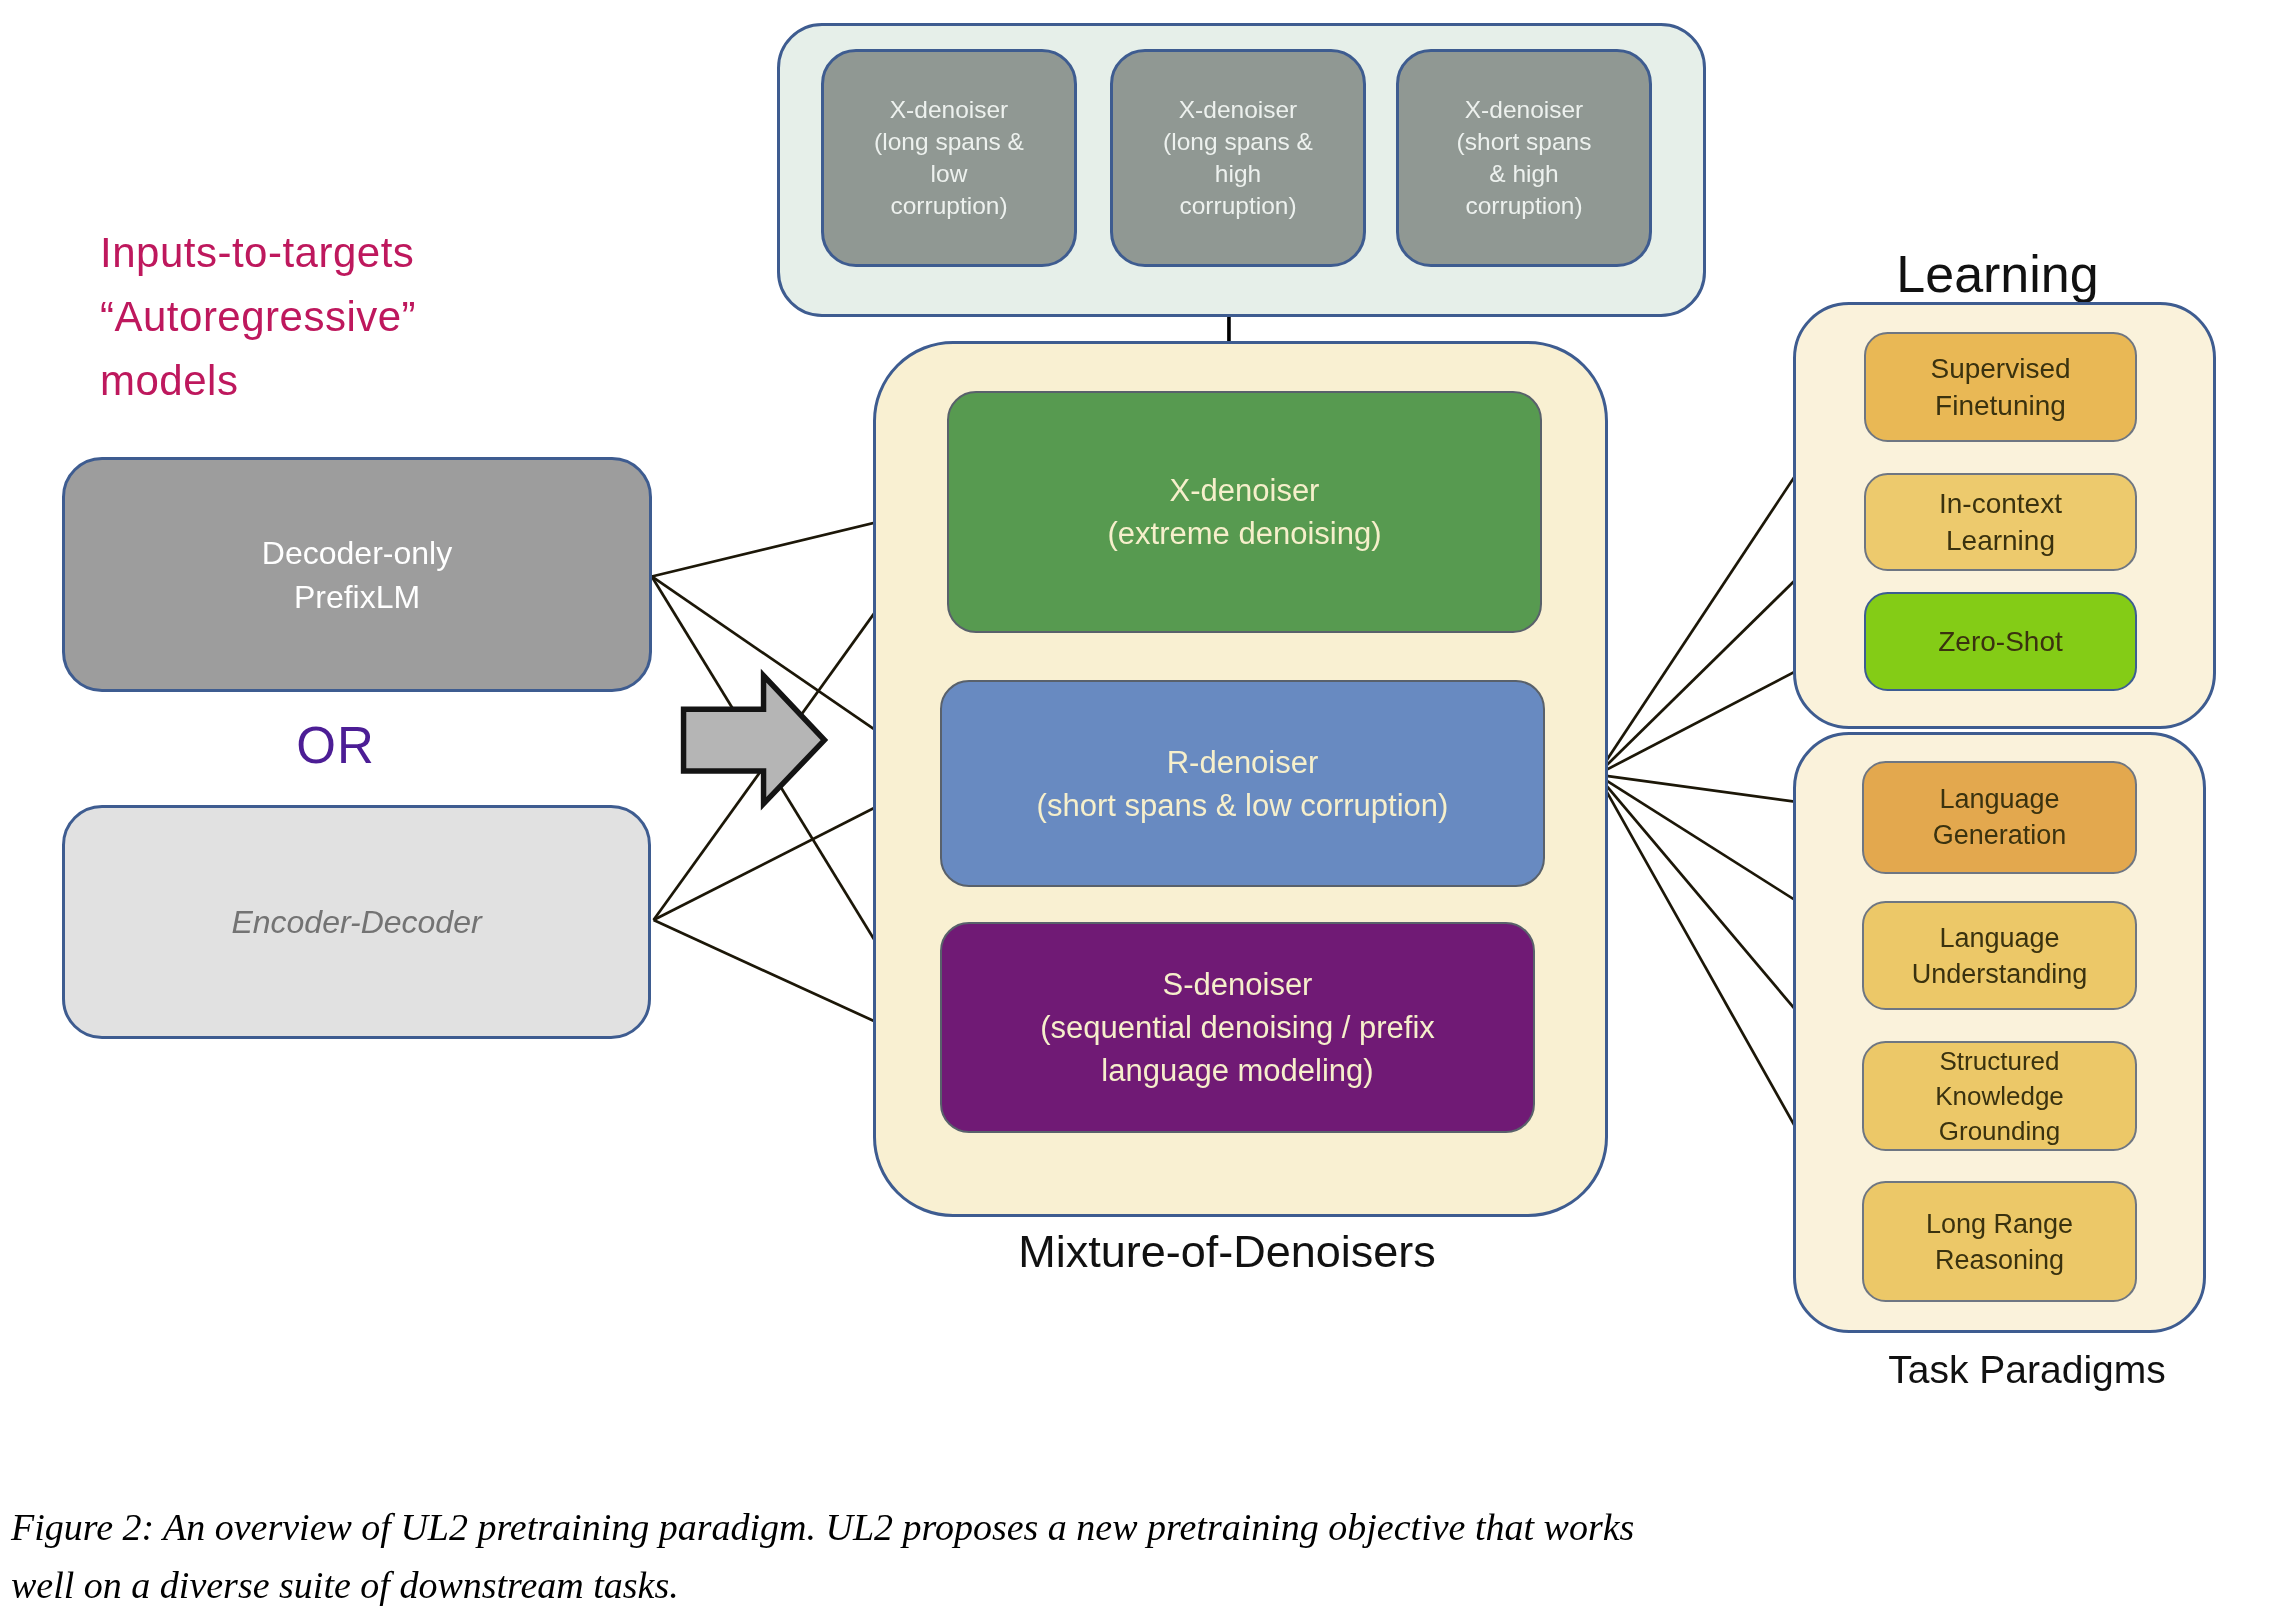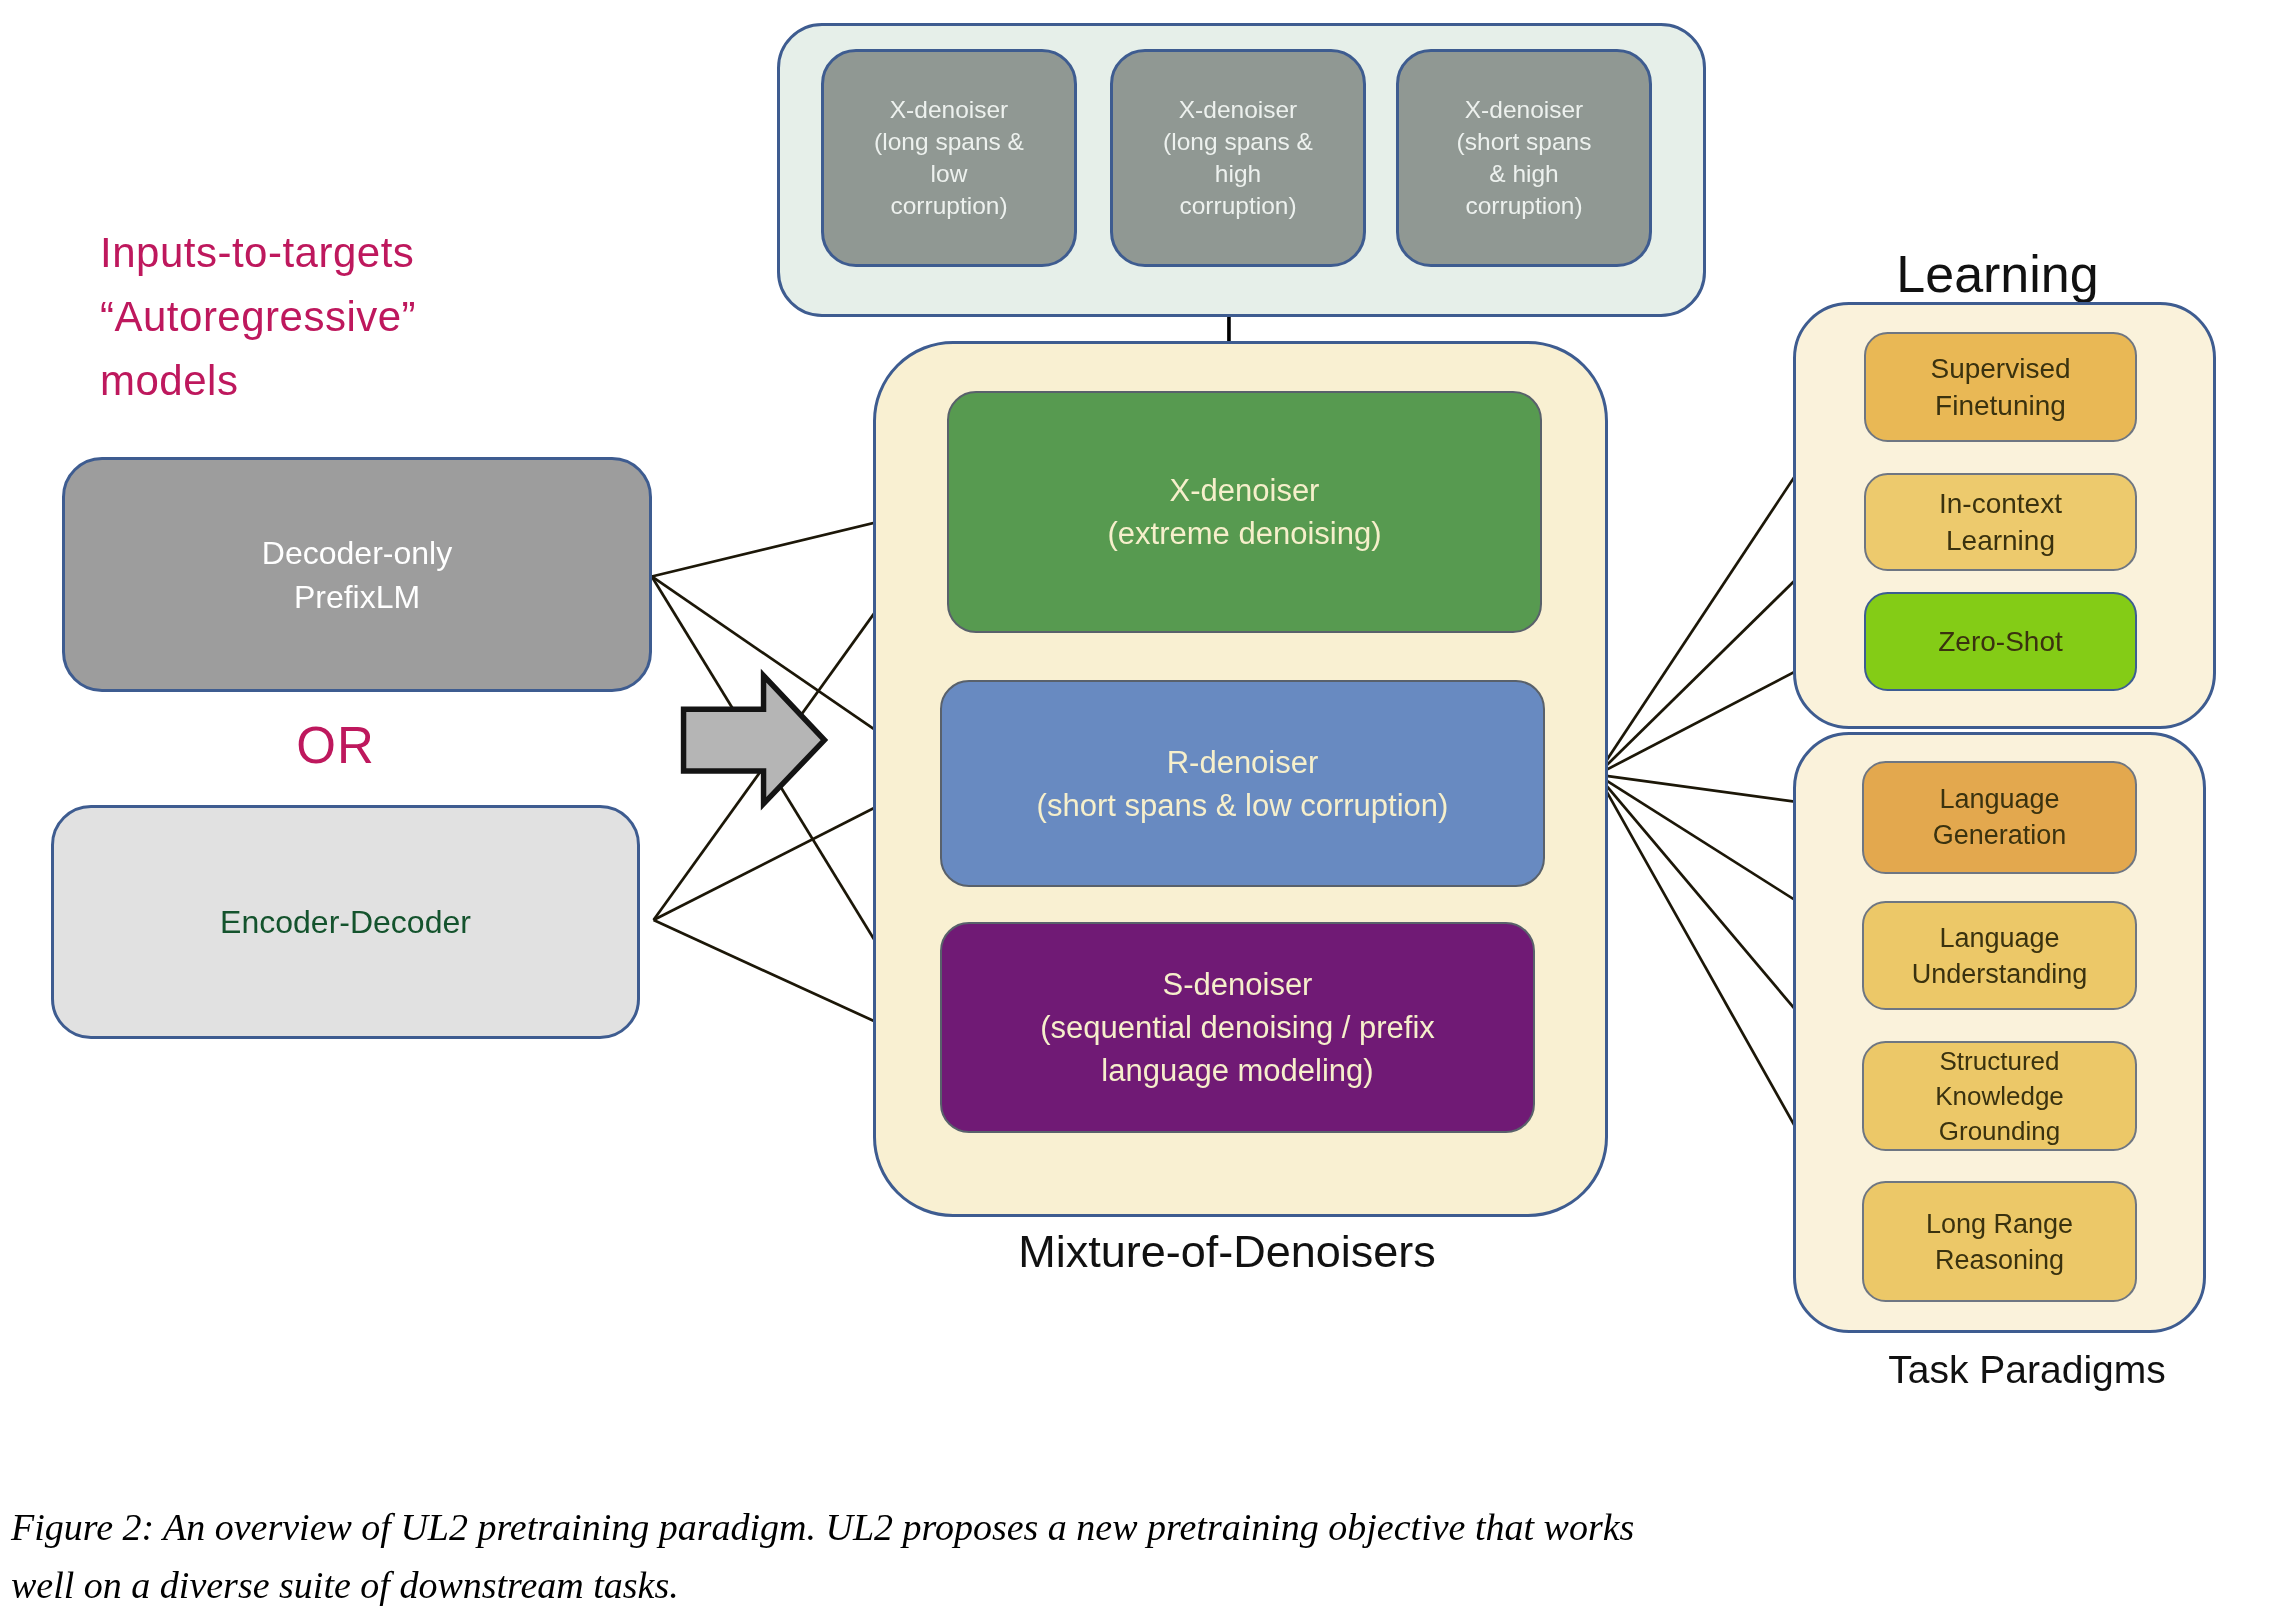--- a/index.html
+++ b/index.html
@@ -25,26 +25,26 @@
     font-size: 42px; line-height: 64px; color: #be185d;
     text-align: left; letter-spacing: 0.5px;
   }
   .decoder-box {
     left: 62px; top: 457px; width: 590px; height: 235px;
     background: #9d9d9d; border: 3.6px solid #3e5c90; border-radius: 40px;
     color: #ffffff; font-size: 32px; line-height: 44px;
   }
   .or-label {
     left: 232px; top: 716px; width: 207px;
-    font-size: 51px; color: #be185d; text-align: center; letter-spacing: 0.9px;
+    font-size: 51px; color: #4c1d95; text-align: center; letter-spacing: 0.9px;
   }
   .encoder-box {
-    left: 51px; top: 805px; width: 589px; height: 234px;
+    left: 62px; top: 805px; width: 589px; height: 234px;
     background: #e1e1e1; border: 3.6px solid #3e5c90; border-radius: 40px;
-    color: #14532d; font-size: 32px;
+    color: #737373; font-size: 32px; font-style: italic;
   }
   
   .top-group {
     left: 777px; top: 23px; width: 923px; height: 288px;
     background: #e6efe9; border: 3.6px solid #3e5c90; border-radius: 45px;
   }
   .variant-box {
     top: 23px; width: 256px; height: 218px;
     background: #909893; border: 3.6px solid #3e5c90; border-radius: 35px;
     color: #edf1ee; font-size: 24.5px; line-height: 32px;

